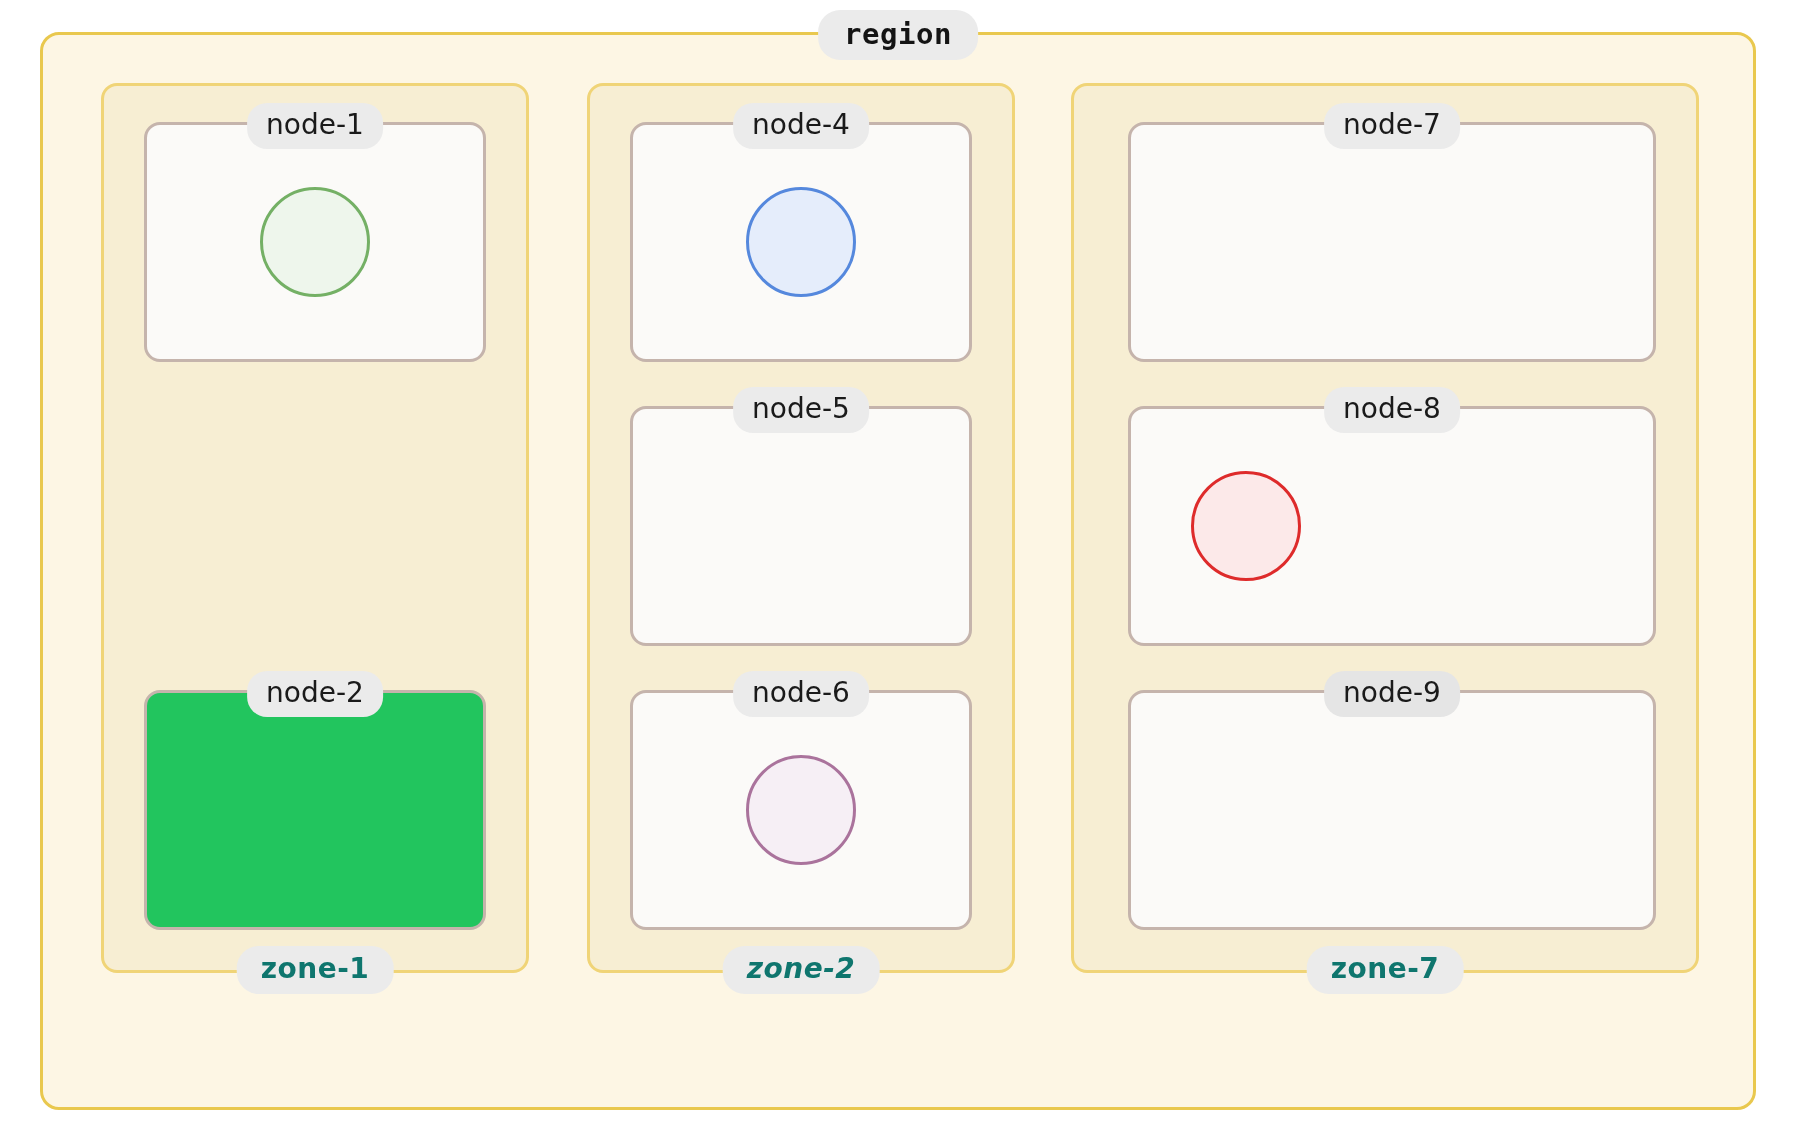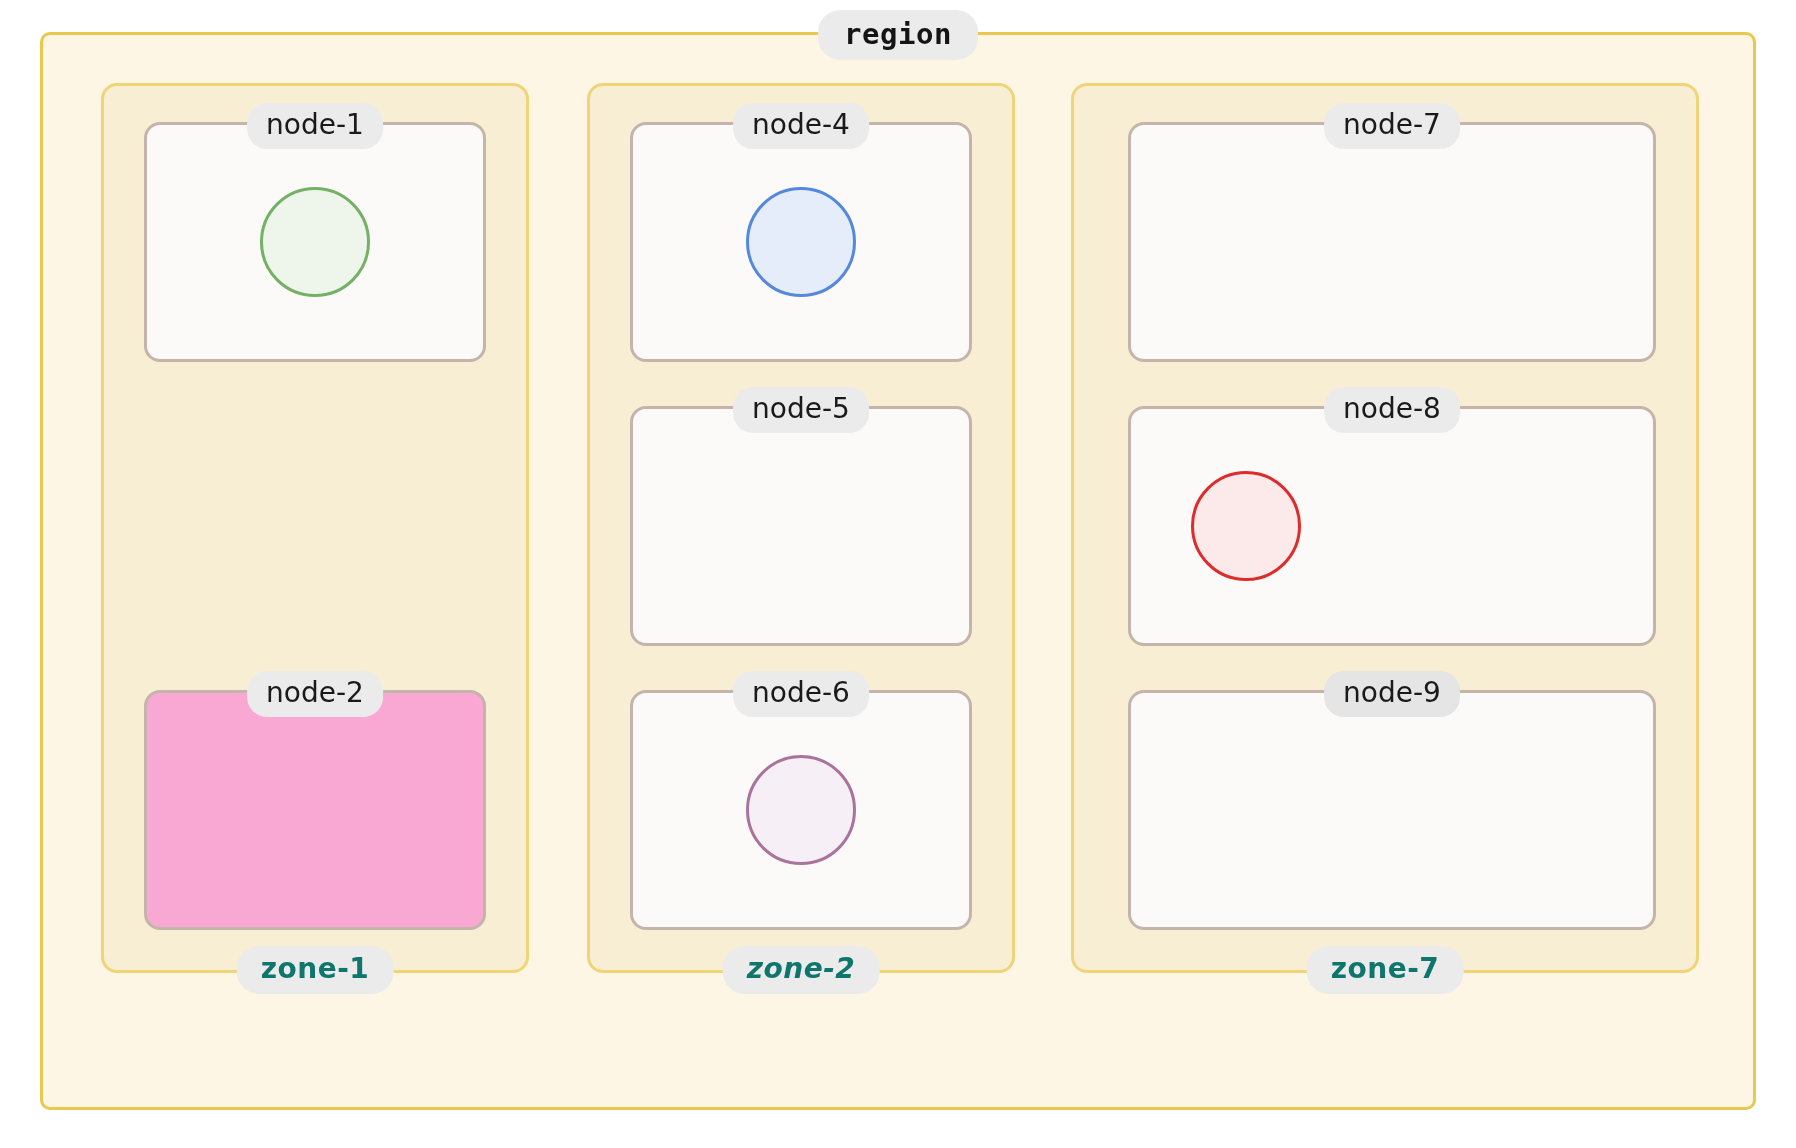--- a/index.html
+++ b/index.html
@@ -24,21 +24,21 @@
 
   .region {
     position: absolute;
     left: 40px;
     top: 32px;
     width: 1716px;
     height: 1078px;
     box-sizing: border-box;
     background: #fdf6e4;
     border: 3px solid #e9c84e;
-    border-radius: 10px;
+    border-radius: 19px;
   }
 
   .region-label {
     position: absolute;
     top: -25px;
     left: 50%;
     transform: translateX(-50%);
     background: #ebebeb;
     color: #141414;
     font-family: "DejaVu Sans Mono", monospace;
@@ -166,21 +166,21 @@
       <div class="zone z0" style="border-color: rgb(240, 212, 119); background: rgb(247, 238, 211);">
         <div class="zone-inner">
 
           <div class="node" style="border-color: rgb(197, 180, 172); background: rgb(251, 250, 248);">
             <div class="node-label" style="background: rgb(235, 235, 235);">node-1</div>
             <div class="node-body">
               <div class="dot pos-center" style="border-color: rgb(116, 176, 101); background: rgb(238, 246, 236);"></div>
             </div>
           </div>
 
-          <div class="node" style="border-color: rgb(197, 180, 172); background: #f9a8d4;">
+          <div class="node" style="border-color: rgb(197, 180, 172); background: #22c55e;">
             <div class="node-label" style="background: rgb(235, 235, 235);">node-2</div>
             <div class="node-body">
               
             </div>
           </div>
 
 
         </div>
         <div class="zone-label" style="background: rgb(235, 235, 235);">zone-1</div>
       </div>

